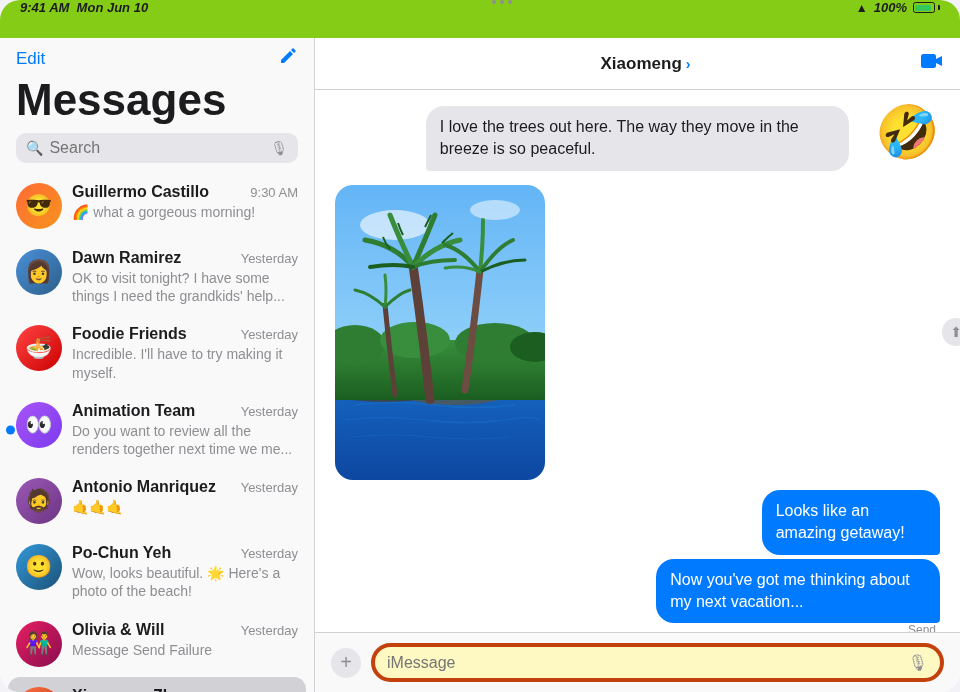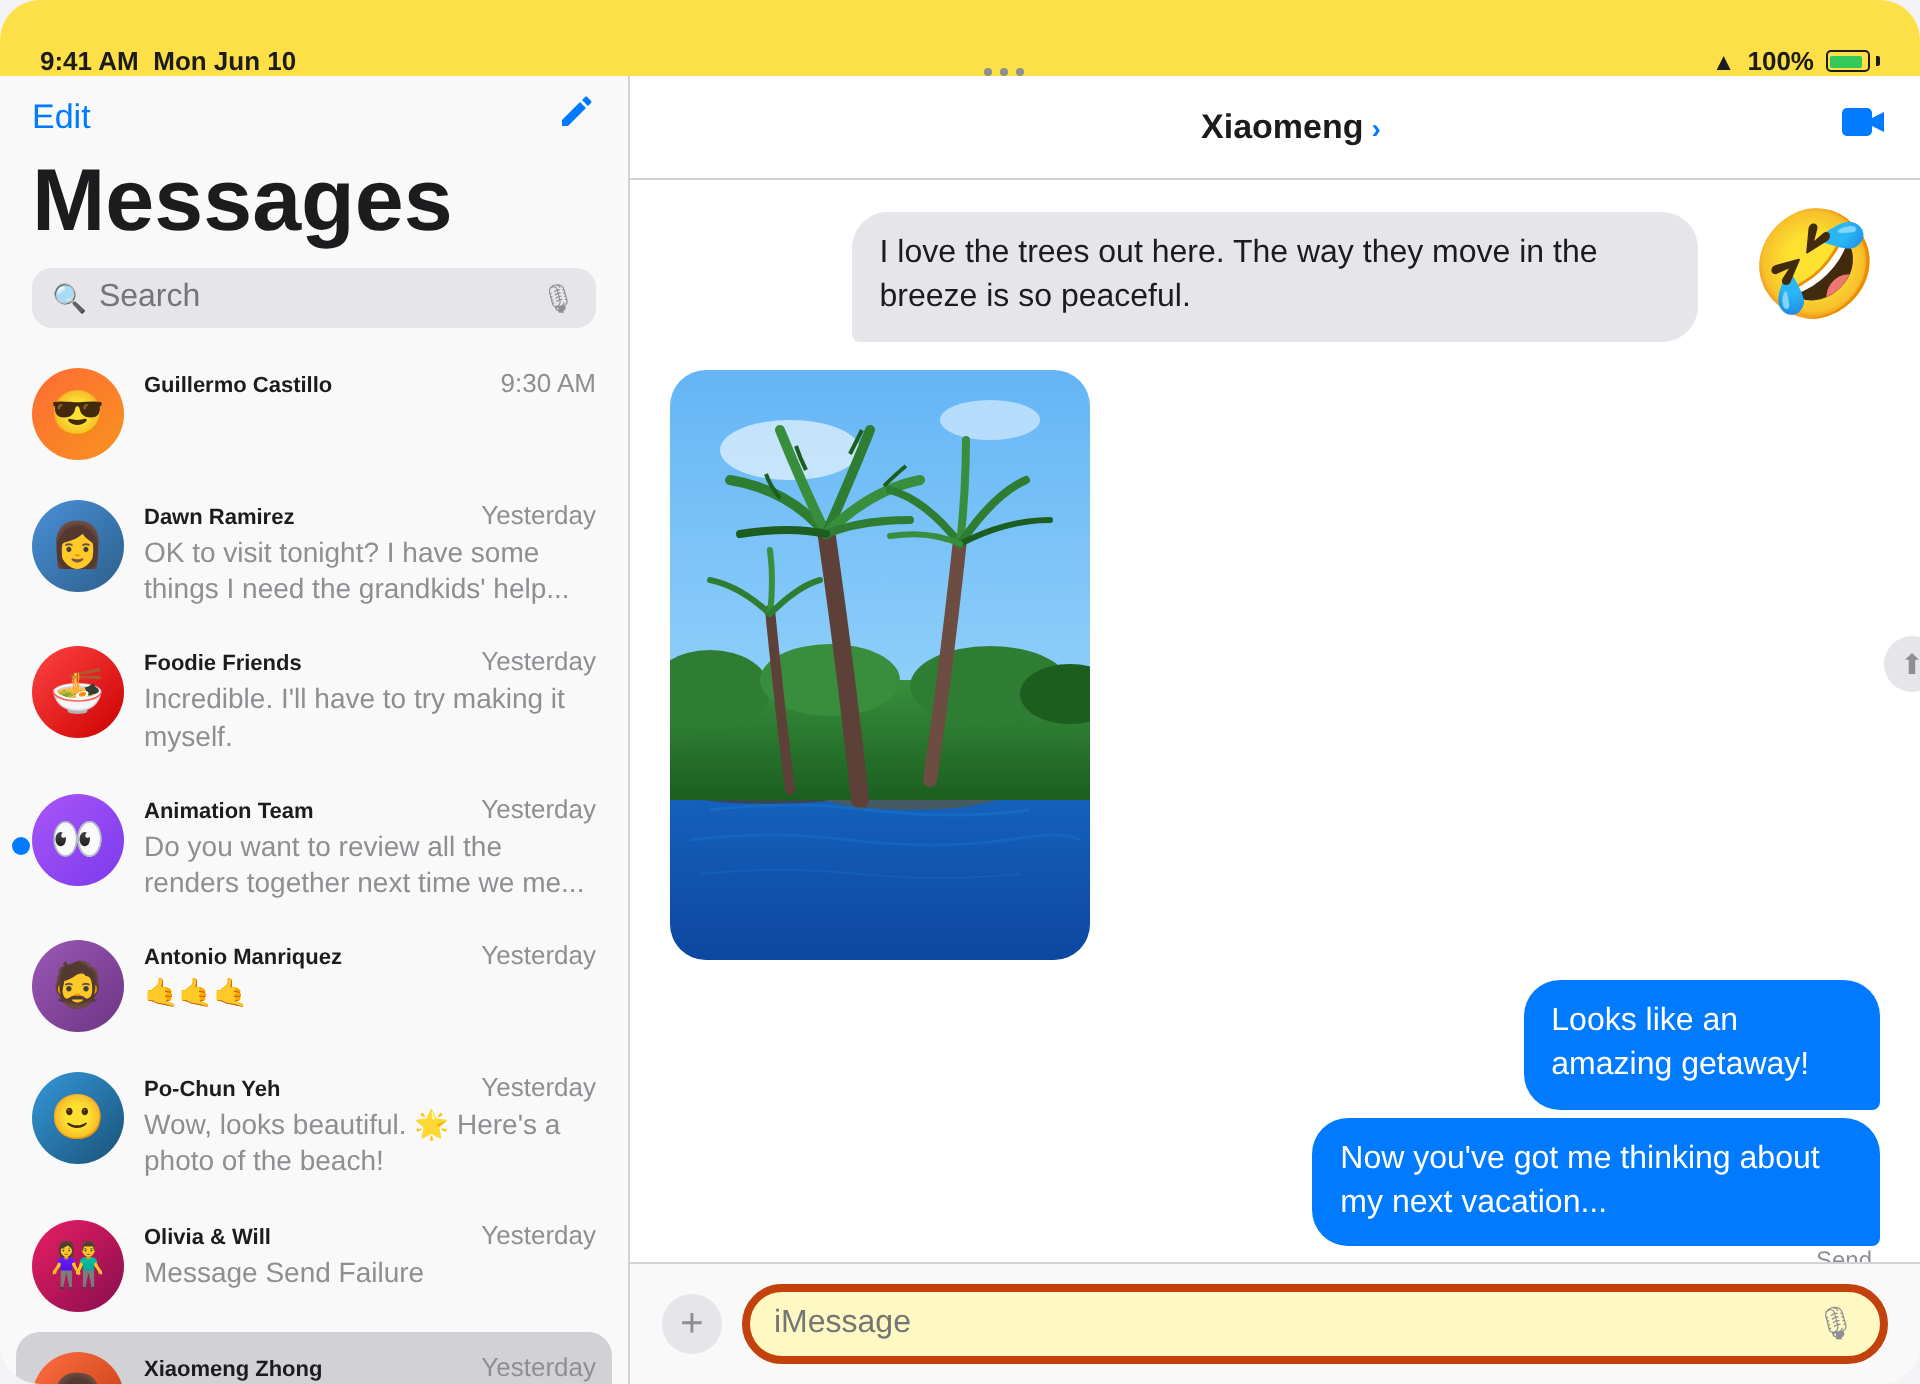--- a/index.html
+++ b/index.html
@@ -19,26 +19,27 @@
       background: #f9f9f9;
       border-radius: 20px;
       overflow: hidden;
       display: flex;
       flex-direction: column;
     }
 
     
     .status-bar {
       height: 38px;
-      background: #fde047;
-      display: flex;
-      align-items: flex-end;
+      background: #84cc16;
+      display: flex;
+      align-items: flex-start;
       justify-content: space-between;
       padding: 0 20px;
       flex-shrink: 0;
+      font-style: italic;
     }
     .status-bar-left {
       font-size: 13px;
       font-weight: 600;
       color: #1c1c1e;
     }
     .status-bar-center {
       display: flex;
       gap: 4px;
     }
@@ -196,21 +197,21 @@
       flex: 1;
       min-width: 0;
     }
     .conv-header {
       display: flex;
       justify-content: space-between;
       align-items: baseline;
       margin-bottom: 2px;
     }
     .conv-name {
-      font-size: 11px;
+      font-size: 16px;
       font-weight: 600;
       color: #1c1c1e;
       white-space: nowrap;
       overflow: hidden;
       text-overflow: ellipsis;
     }
     .conv-time {
       font-size: 13px;
       color: #8e8e93;
       flex-shrink: 0;
@@ -466,20 +467,21 @@
       <div class="conversation-list">
 
       <div class="conversation-item">
 
       <div class="avatar av-guillermo">😎</div>
       <div class="conv-info">
         <div class="conv-header">
           <span class="conv-name">Guillermo Castillo</span>
           <span class="conv-time">9:30 AM</span>
         </div>
+        <div class="conv-preview two-lines">🌈 what a gorgeous morning!</div>
       </div>
     </div>
           <div class="conversation-item">
 
       <div class="avatar av-dawn">👩</div>
       <div class="conv-info">
         <div class="conv-header">
           <span class="conv-name">Dawn Ramirez</span>
           <span class="conv-time">Yesterday</span>
         </div>

